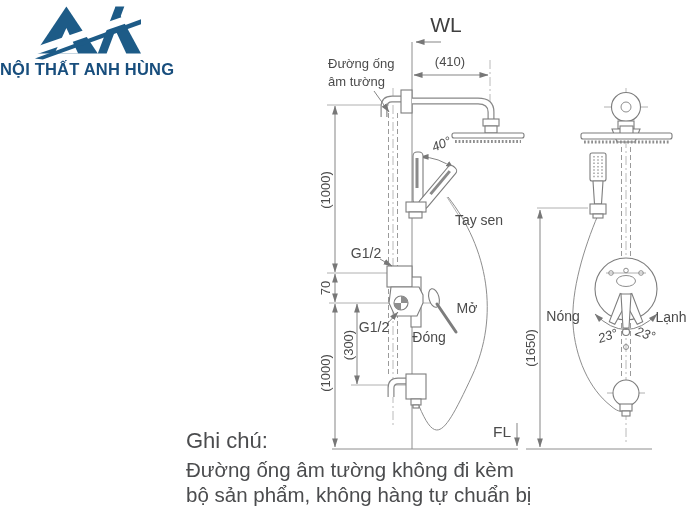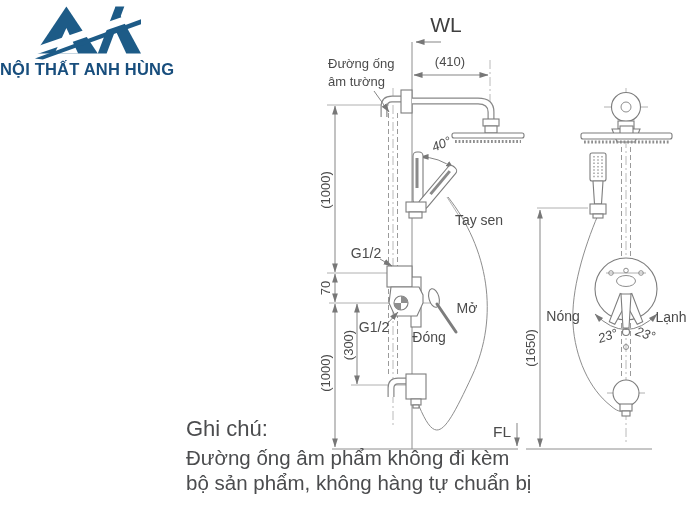--- a/index.html
+++ b/index.html
@@ -2,21 +2,21 @@
 <html><head>
 <meta charset="utf-8">
 <style>
   html,body{margin:0;padding:0;background:#fff;}
   .canvas{position:relative;width:700px;height:530px;background:#ffffff;overflow:hidden;
           font-family:"Liberation Sans","DejaVu Sans",sans-serif;}
   .logo{position:absolute;left:0;top:2px;width:174px;}
   .logo svg{display:block;margin:0 auto;}
   .logo-text{font-weight:bold;font-size:16.5px;color:#184e7d;text-align:right;
              letter-spacing:.2px;white-space:nowrap;}
-  .note{position:absolute;left:186px;top:416px;color:#4b4c4e;}
+  .note{position:absolute;left:186px;top:428px;color:#4b4c4e;}
   .note-title{font-size:22px;margin-bottom:3px;}
   .note-line{font-size:20.5px;line-height:25px;white-space:nowrap;}
   svg.diagram{position:absolute;left:0;top:0;}
   
   .ln{stroke:#8e8e8e;stroke-width:1;fill:none;}
   .thin{stroke:#9d9d9d;stroke-width:.8;fill:none;}
   .dash{stroke:#9a9a9a;stroke-width:1;fill:none;stroke-dasharray:5,3;}
   .cl{stroke:#a8a8a8;stroke-width:.8;fill:none;stroke-dasharray:9,3,2,3;}
   .dim{stroke:#858585;stroke-width:1;fill:none;}
   .fix{fill:#ffffff;stroke:#7d7d7d;stroke-width:1.1;}
@@ -215,17 +215,17 @@
     <text class="t14 mid" x="467" y="313">Mở</text>
     <text class="t14 mid" x="429" y="342">Đóng</text>
     <text class="t14 mid" x="563" y="321">Nóng</text>
     <text class="t14 mid" x="671" y="322">Lạnh</text>
     <text class="t13 it mid" transform="translate(609 340) rotate(-18)">23°</text>
     <text class="t13 it mid" transform="translate(644 338) rotate(18)">23°</text>
   </svg>
 
   <div class="note">
     <div class="note-title">Ghi chú:</div>
-    <div class="note-line">Đường ống âm phẩm không đi kèm</div>
+    <div class="note-line">Đường ống âm tường không đi kèm</div>
     <div class="note-line">bộ sản phẩm, không hàng tự chuẩn bị</div>
   </div>
 
 </div>
 
 </body></html>

